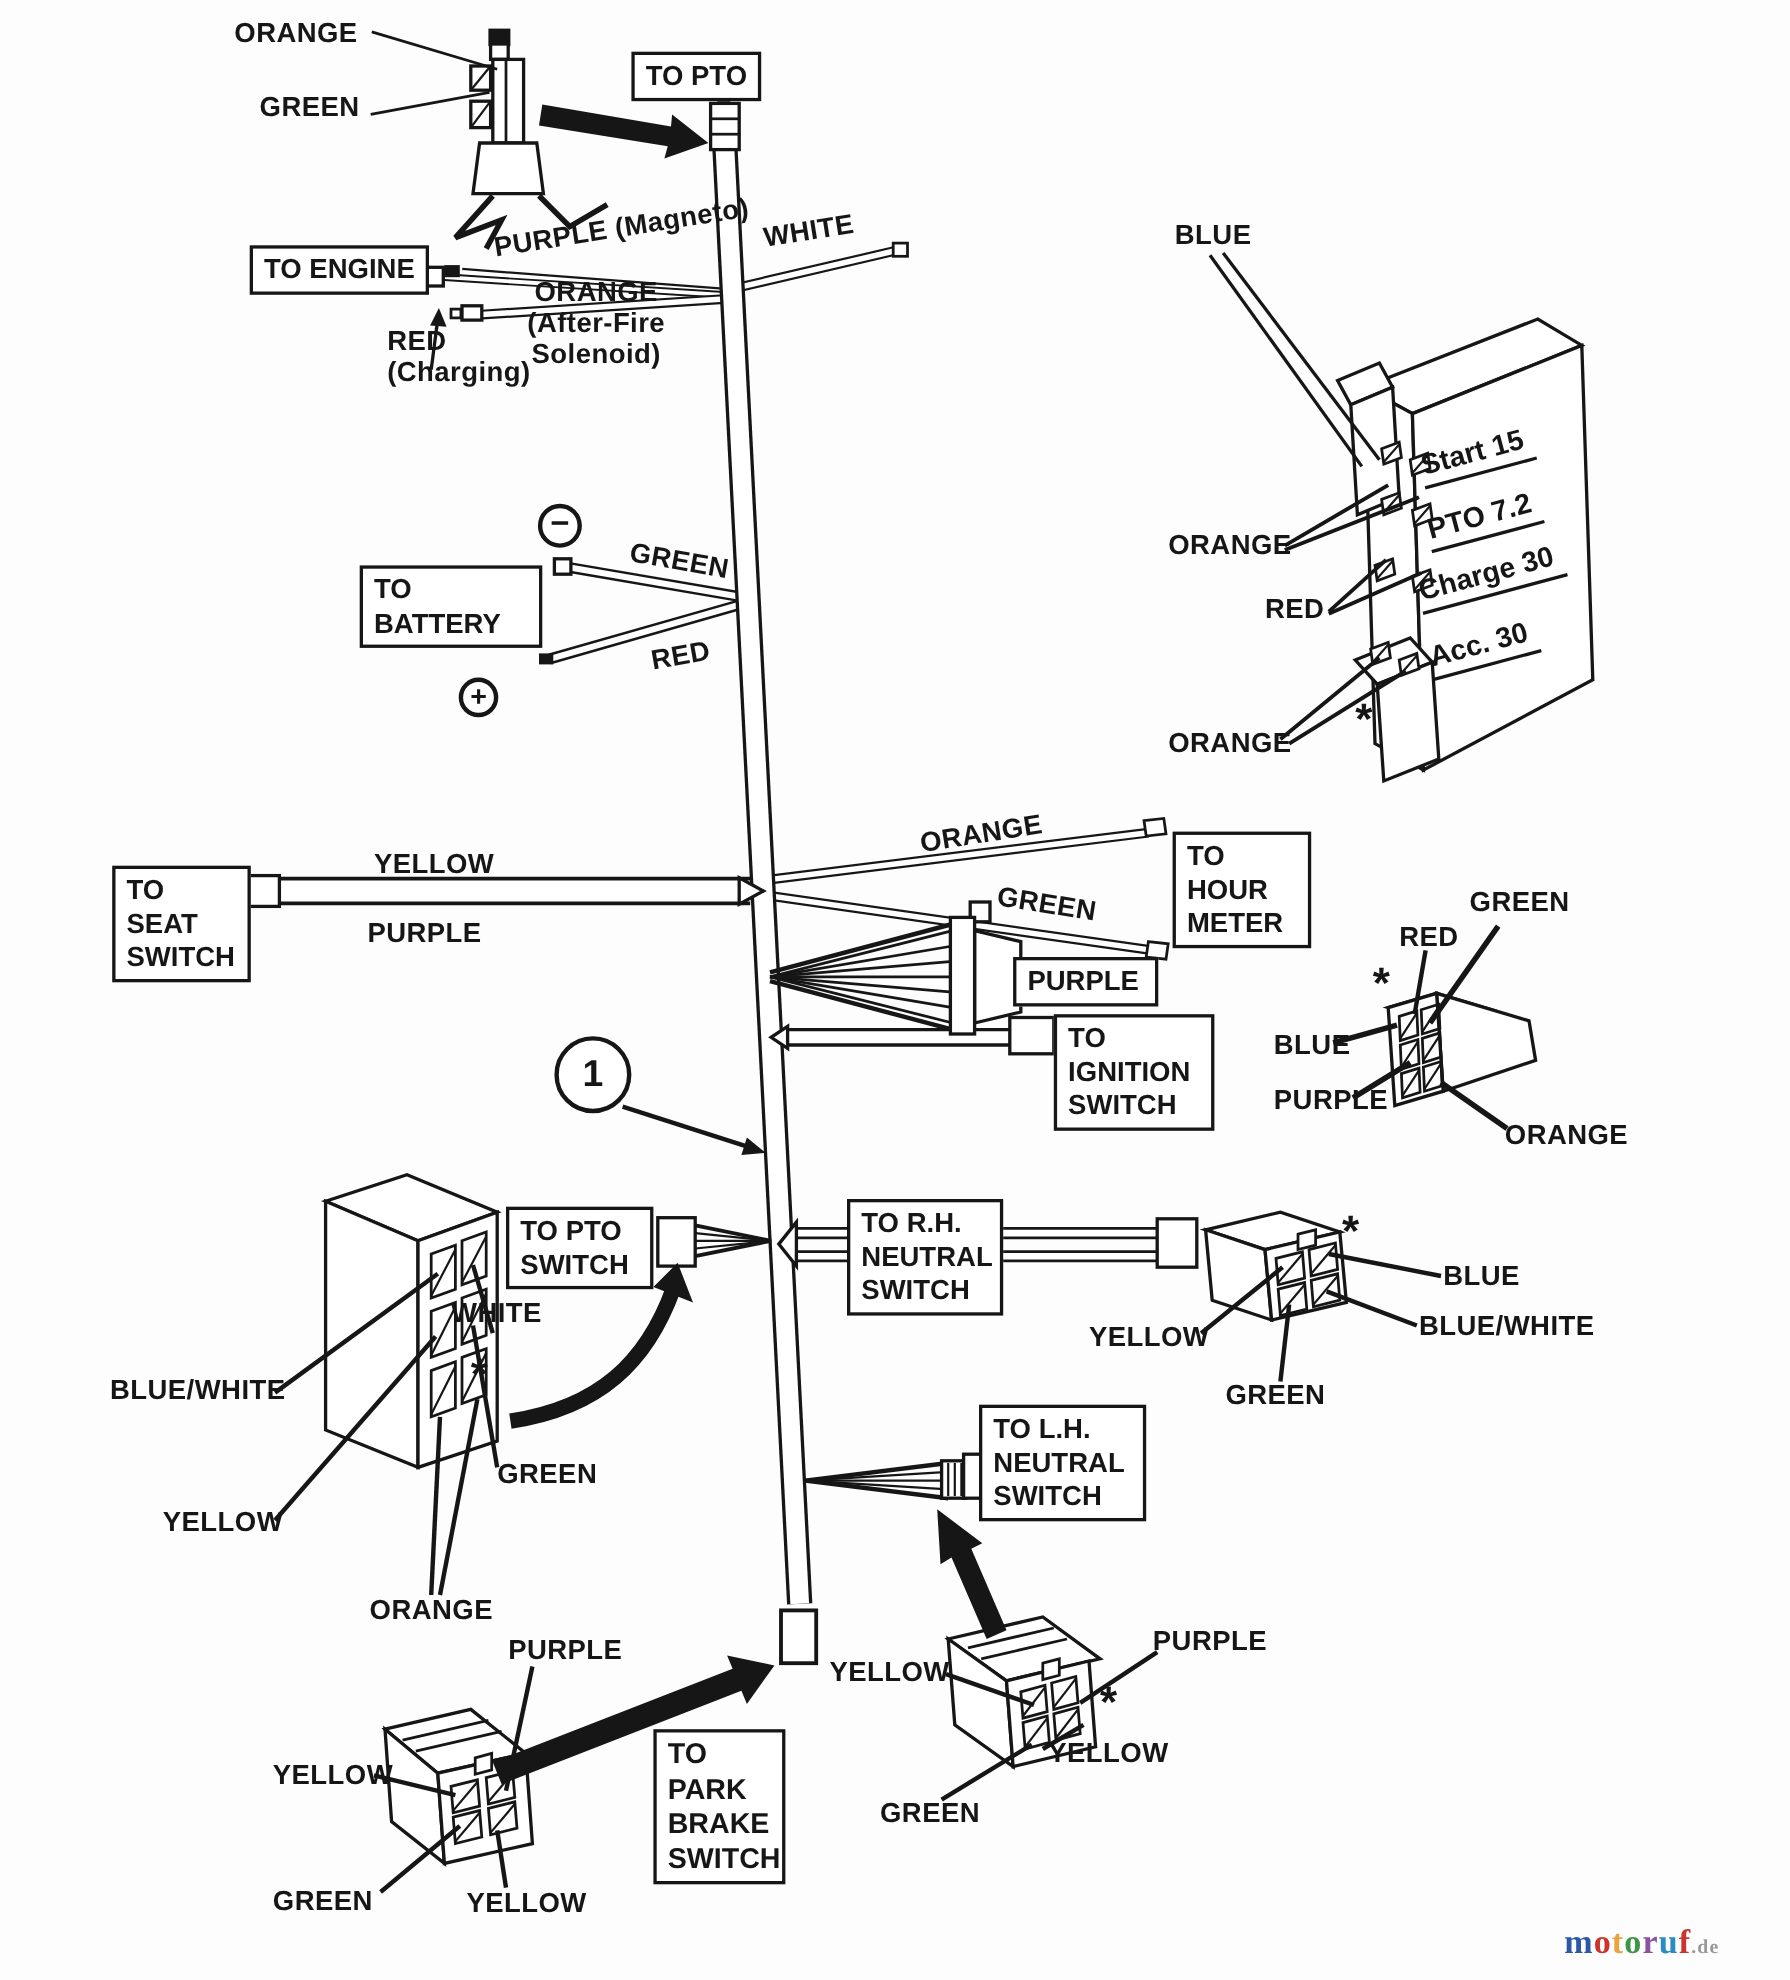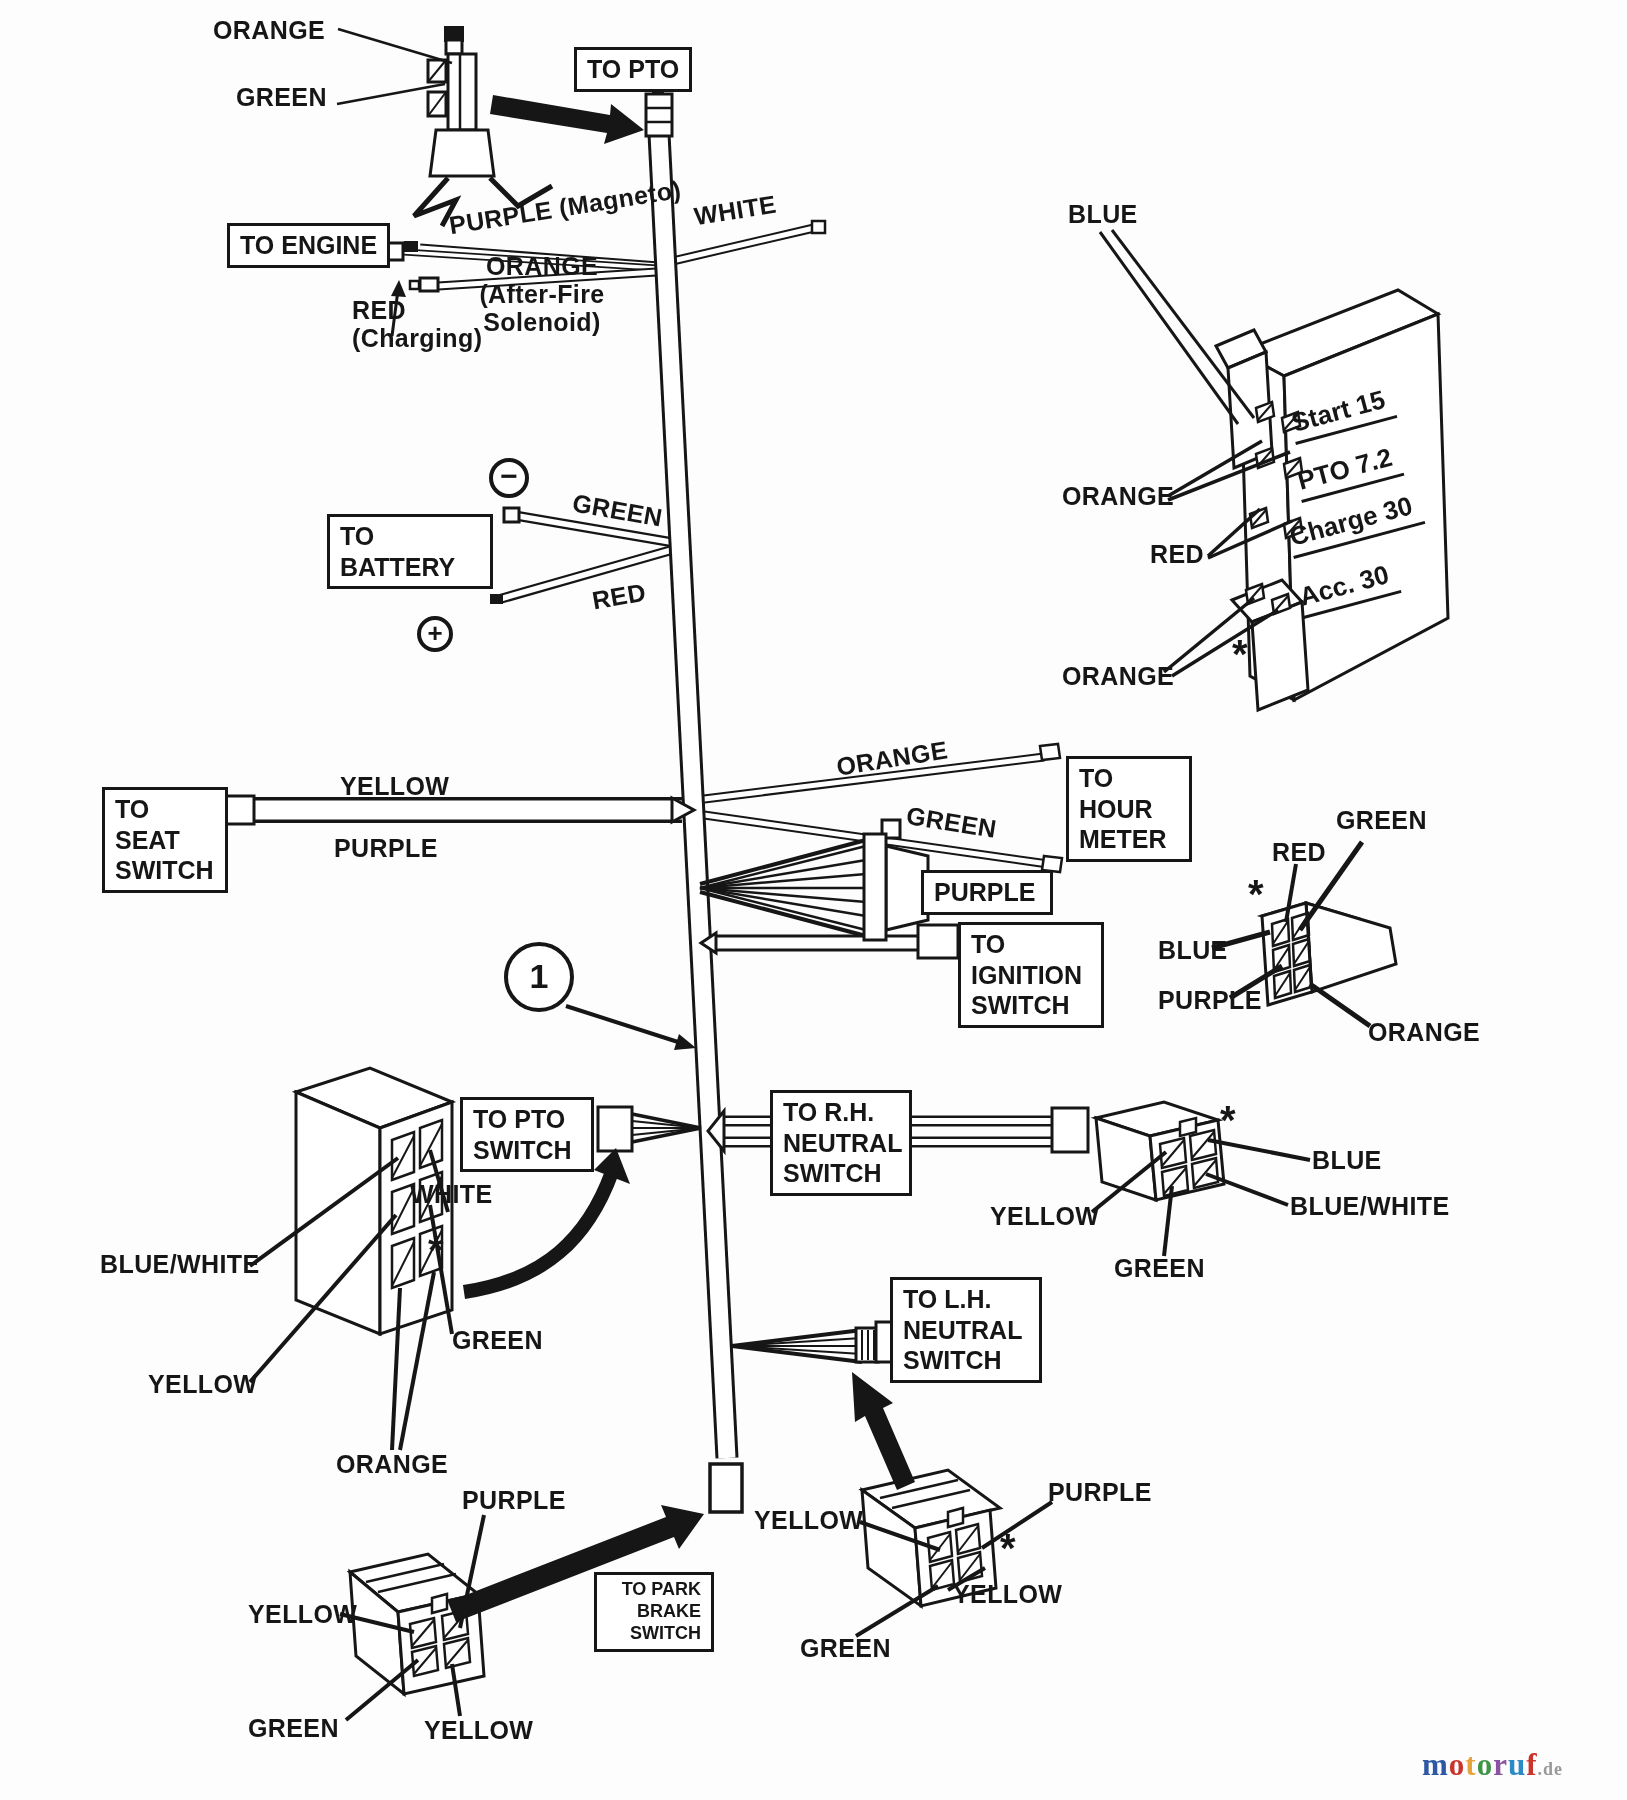--- a/index.html
+++ b/index.html
@@ -324,21 +324,21 @@
 IGNITION
 SWITCH</div>
   <div class="dbox" style="left:460px;top:1097px;width:108px;">TO PTO
 SWITCH</div>
   <div class="dbox" style="left:770px;top:1090px;width:116px;">TO R.H.
 NEUTRAL
 SWITCH</div>
   <div class="dbox" style="left:890px;top:1277px;width:126px;">TO L.H.
 NEUTRAL
 SWITCH</div>
-  <div class="dbox" style="left:594px;top:1572px;width:94px;font-size:18px;text-align:right;">TO PARK
+  <div class="dbox" style="left:594px;top:1572px;width:94px;font-size:26px;">TO PARK
 BRAKE
 SWITCH</div>
 
   <div class="fuserow" style="left:1296px;top:408px;">Start 15</div>
   <div class="fuserow" style="left:1302px;top:466px;">PTO 7.2</div>
   <div class="fuserow" style="left:1294px;top:522px;">Charge 30</div>
   <div class="fuserow" style="left:1304px;top:582px;">Acc. 30</div>
 
   <div class="wl" style="left:213px;top:16px;">ORANGE</div>
   <div class="wl" style="left:236px;top:83px;">GREEN</div>

